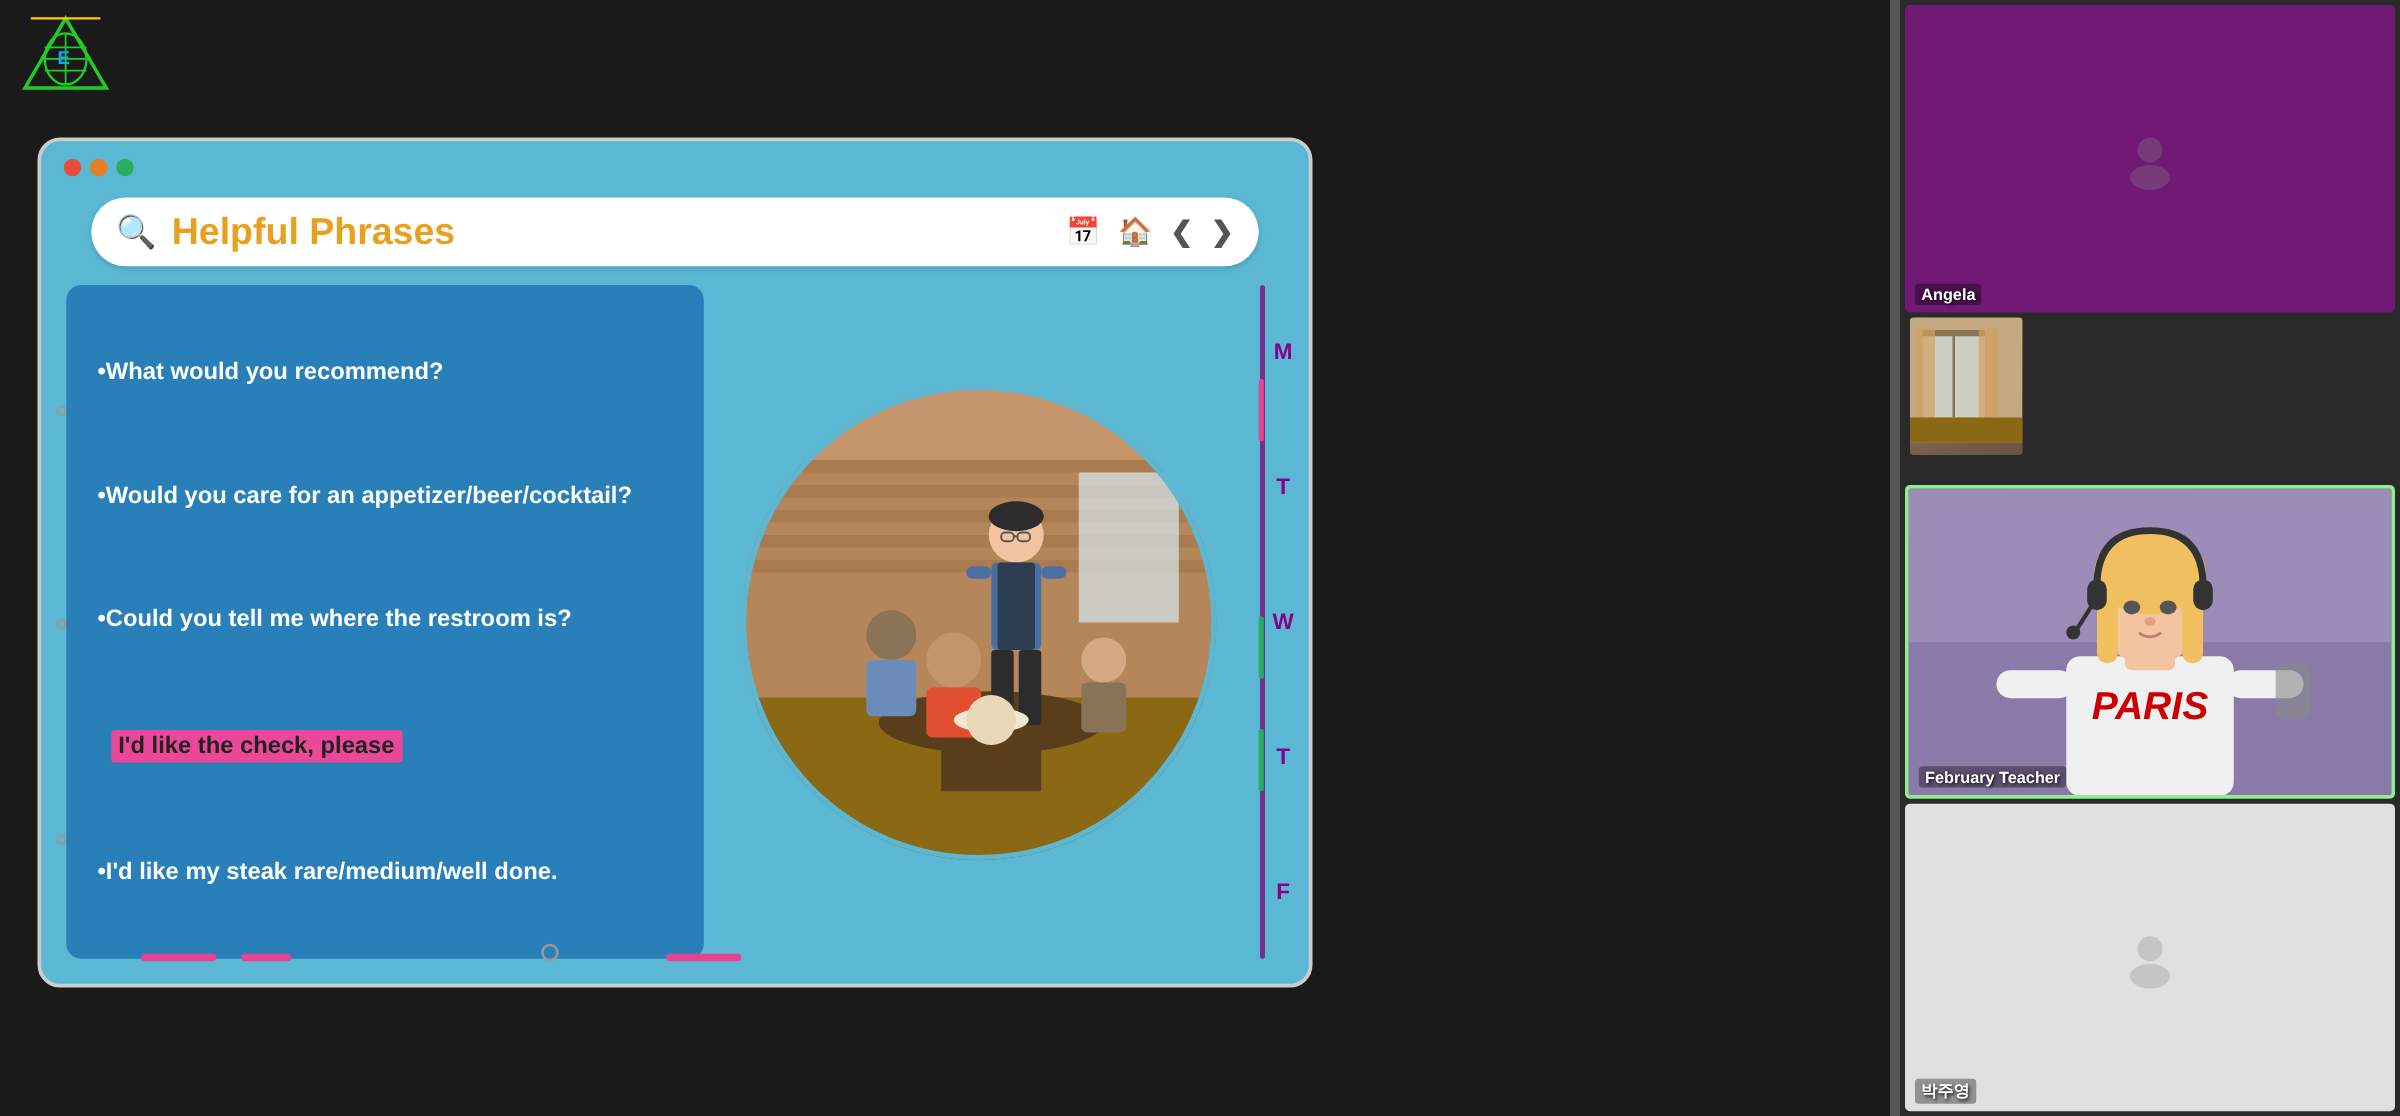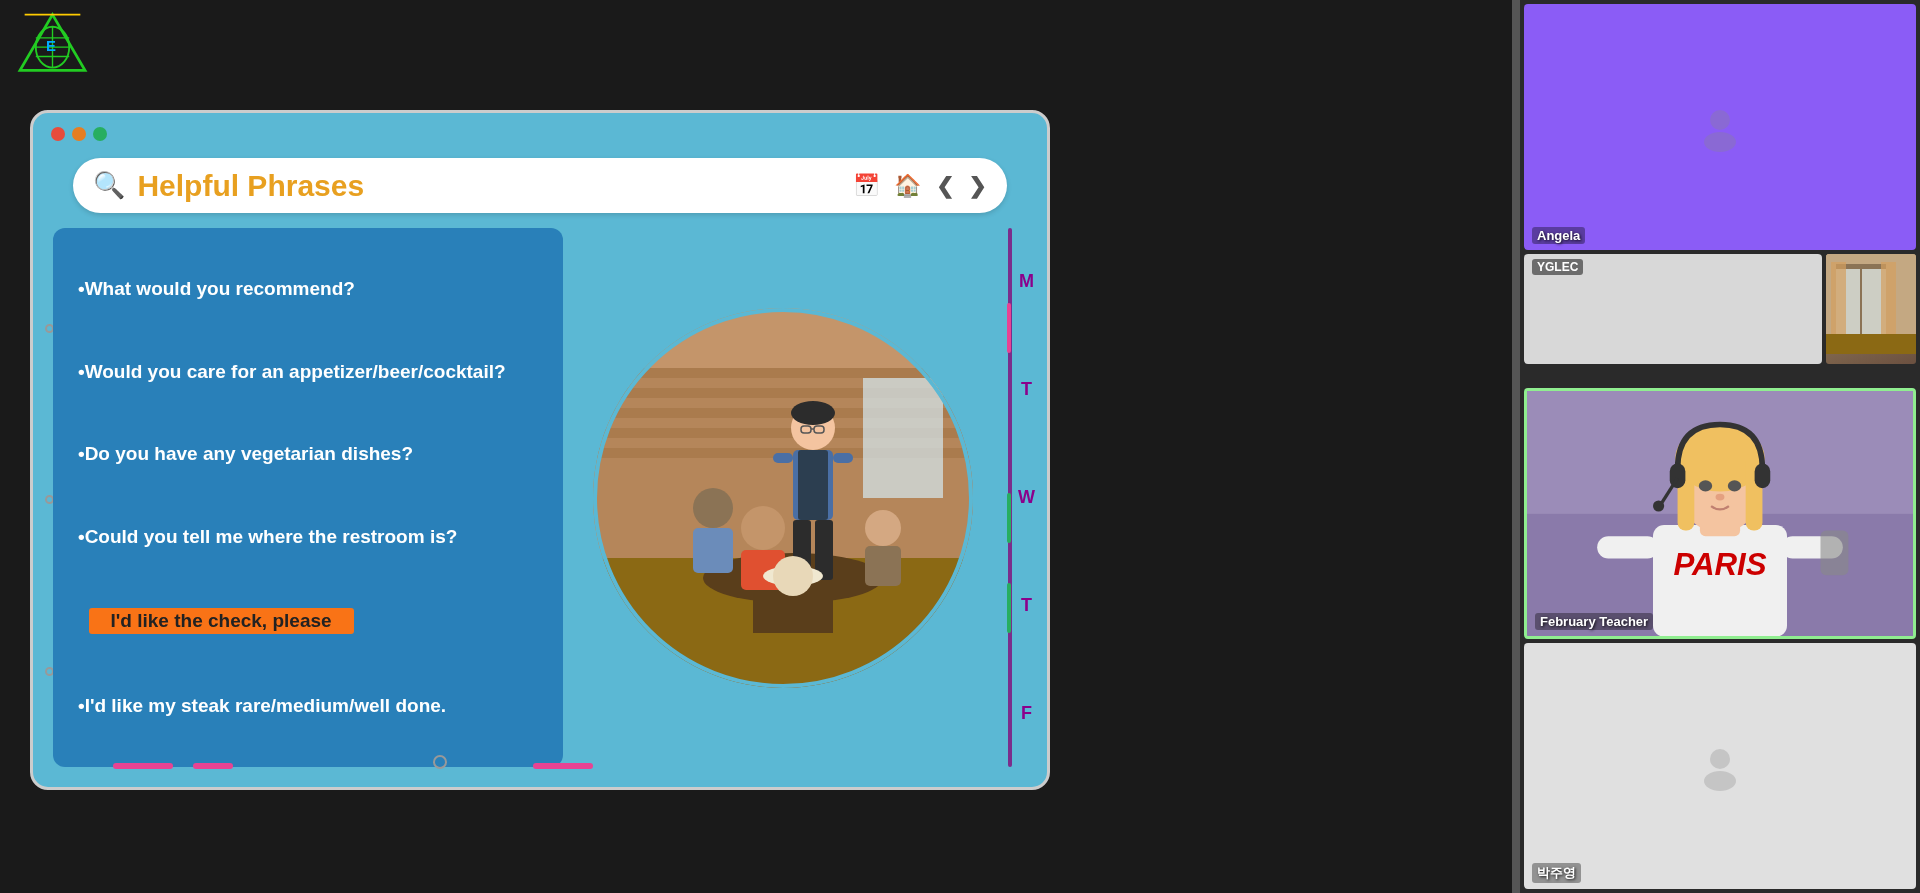--- a/index.html
+++ b/index.html
@@ -153,24 +153,24 @@
       flex-direction: column;
       justify-content: space-around;
     }
     .phrase-item {
       font-size: 19px;
       color: white;
       margin: 4px 0;
       font-weight: 700;
     }
     .phrase-highlight {
-      background: #f97316;
+      background: #ec4899;
       color: #222;
       display: inline-block;
-      padding: 2px 22px;
+      padding: 2px 6px;
       border-radius: 3px;
     }
 
     
     .oval-image-container {
       flex: 1;
       display: flex;
       align-items: center;
       justify-content: center;
       position: relative;
@@ -246,21 +246,21 @@
       font-size: 13px;
       font-weight: 600;
       text-shadow: 1px 1px 3px rgba(0,0,0,0.9);
       background: rgba(0,0,0,0.35);
       padding: 1px 5px;
       border-radius: 3px;
     }
 
     
     .angela-tile {
-      background: #8b5cf6;
+      background: #701a75;
       text-align: center;
     }
 
     
     .yglec-label {
       position: absolute;
       top: 5px;
       left: 8px;
       color: white;
       font-size: 12px;
@@ -365,21 +365,20 @@
       <span class="side-letter">W</span>
       <span class="side-letter">T</span>
       <span class="side-letter">F</span>
     </div>
 
     <div class="content-area">
 
       <div class="blue-card">
         <div class="phrase-item">•What would you recommend?</div>
         <div class="phrase-item">•Would you care for an appetizer/beer/cocktail?</div>
-        <div class="phrase-item">•Do you have any vegetarian dishes?</div>
         <div class="phrase-item">•Could you tell me where the restroom is?</div>
         <div class="phrase-item">
           &nbsp;&nbsp;<span class="phrase-highlight">I'd like the check, please</span>
         </div>
         <div class="phrase-item">•I'd like my steak rare/medium/well done.</div>
       </div>
 
       <div class="oval-image-container">
         <div class="oval-image">
           <svg width="380" height="380" viewBox="0 0 380 380" xmlns="http://www.w3.org/2000/svg">
@@ -453,23 +452,20 @@
 
   <div class="video-tile angela-tile">
     <svg width="50" height="50" viewBox="0 0 50 50" style="opacity:0.3;">
       <circle cx="25" cy="18" r="10" fill="#888"></circle>
       <ellipse cx="25" cy="40" rx="16" ry="10" fill="#888"></ellipse>
     </svg>
     <div class="participant-label">Angela</div>
   </div>
 
   <div class="yglec-row">
-    <div class="yglec-main">
-      <div class="yglec-label">YGLEC</div>
-    </div>
     <div class="yglec-thumb">
       
       <svg width="90" height="100" viewBox="0 0 90 100" xmlns="http://www.w3.org/2000/svg">
         <rect width="90" height="100" fill="#c4a882"></rect>
 
         <rect x="10" y="10" width="50" height="70" fill="#d4e8f0" opacity="0.6"></rect>
         <rect x="10" y="10" width="50" height="5" fill="#8B7355"></rect>
         <line x1="35" y1="10" x2="35" y2="80" stroke="#8B7355" stroke-width="2"></line>
 
         <rect x="5" y="8" width="15" height="75" fill="#d4a060" opacity="0.7"></rect>

